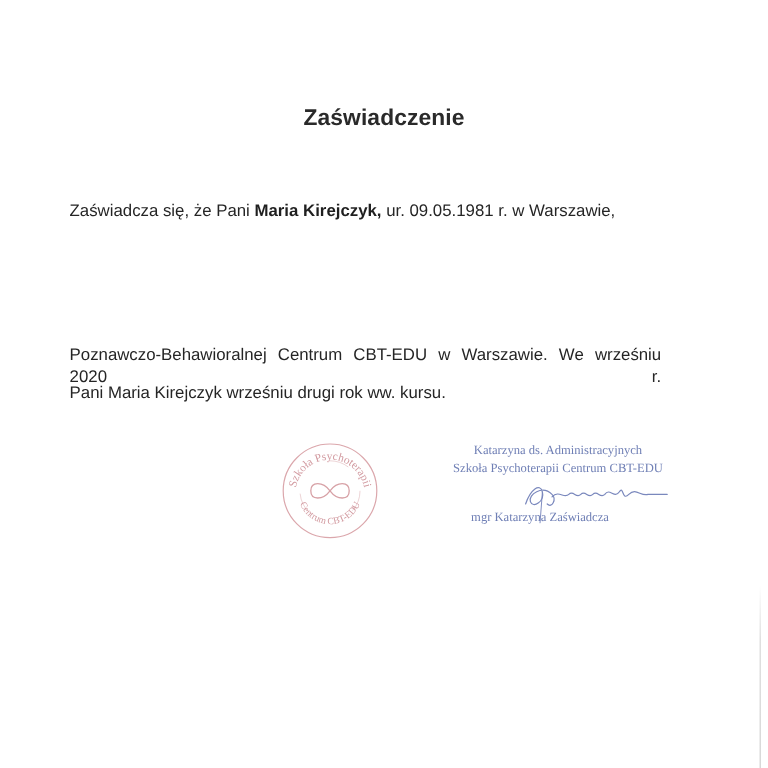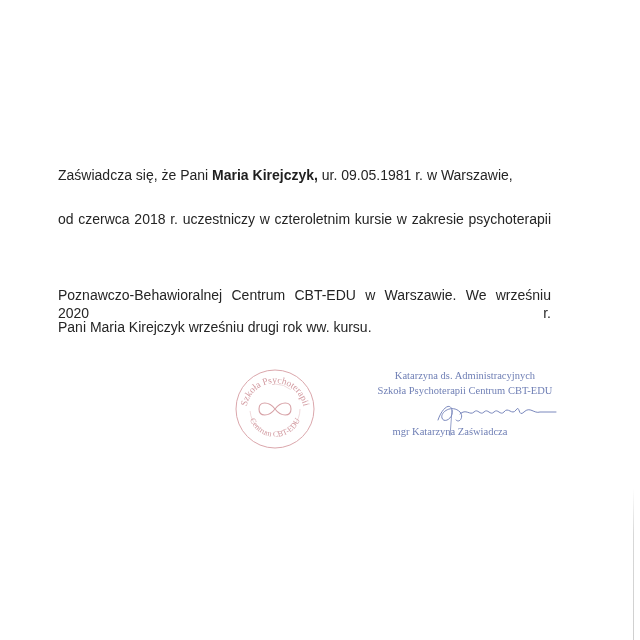--- a/index.html
+++ b/index.html
@@ -95,26 +95,26 @@
       width: 130px;
       height: 50px;
     }
     .signature svg { width: 130px; height: 50px; display: block; }
   </style>
 </head>
 <body>
 
 <div class="page">
 
+  <div class="title">Zaświadczenie</div>
 
   <div class="line l1">
     <span>Zaświadcza się, że Pani </span><b>Maria Kirejczyk,</b><span> ur. 09.05.1981 r. w Warszawie,</span>
   </div>
 
-  <div class="line l2 justify">od czerwca 2018 r. uczestniczy w czteroletnim kursie w zakresie psychoterapii</div>
   <div class="line l4 justify">Poznawczo-Behawioralnej Centrum CBT-EDU w Warszawie. We wrześniu 2020 r.</div>
   <div class="line l5">Pani Maria Kirejczyk wrześniu drugi rok ww. kursu.</div>
 
   <div class="stamp">
     <svg viewBox="0 0 82 82">
       <defs>
         <path id="stampTopArc" d="M 12 44 A 29 29 0 0 1 70 44"></path>
         <path id="stampBottomArc" d="M 16 52 A 27 27 0 0 0 66 52"></path>
       </defs>
       <circle cx="41" cy="41" r="39" fill="none" stroke="#dba7ac" stroke-width="1"></circle>

